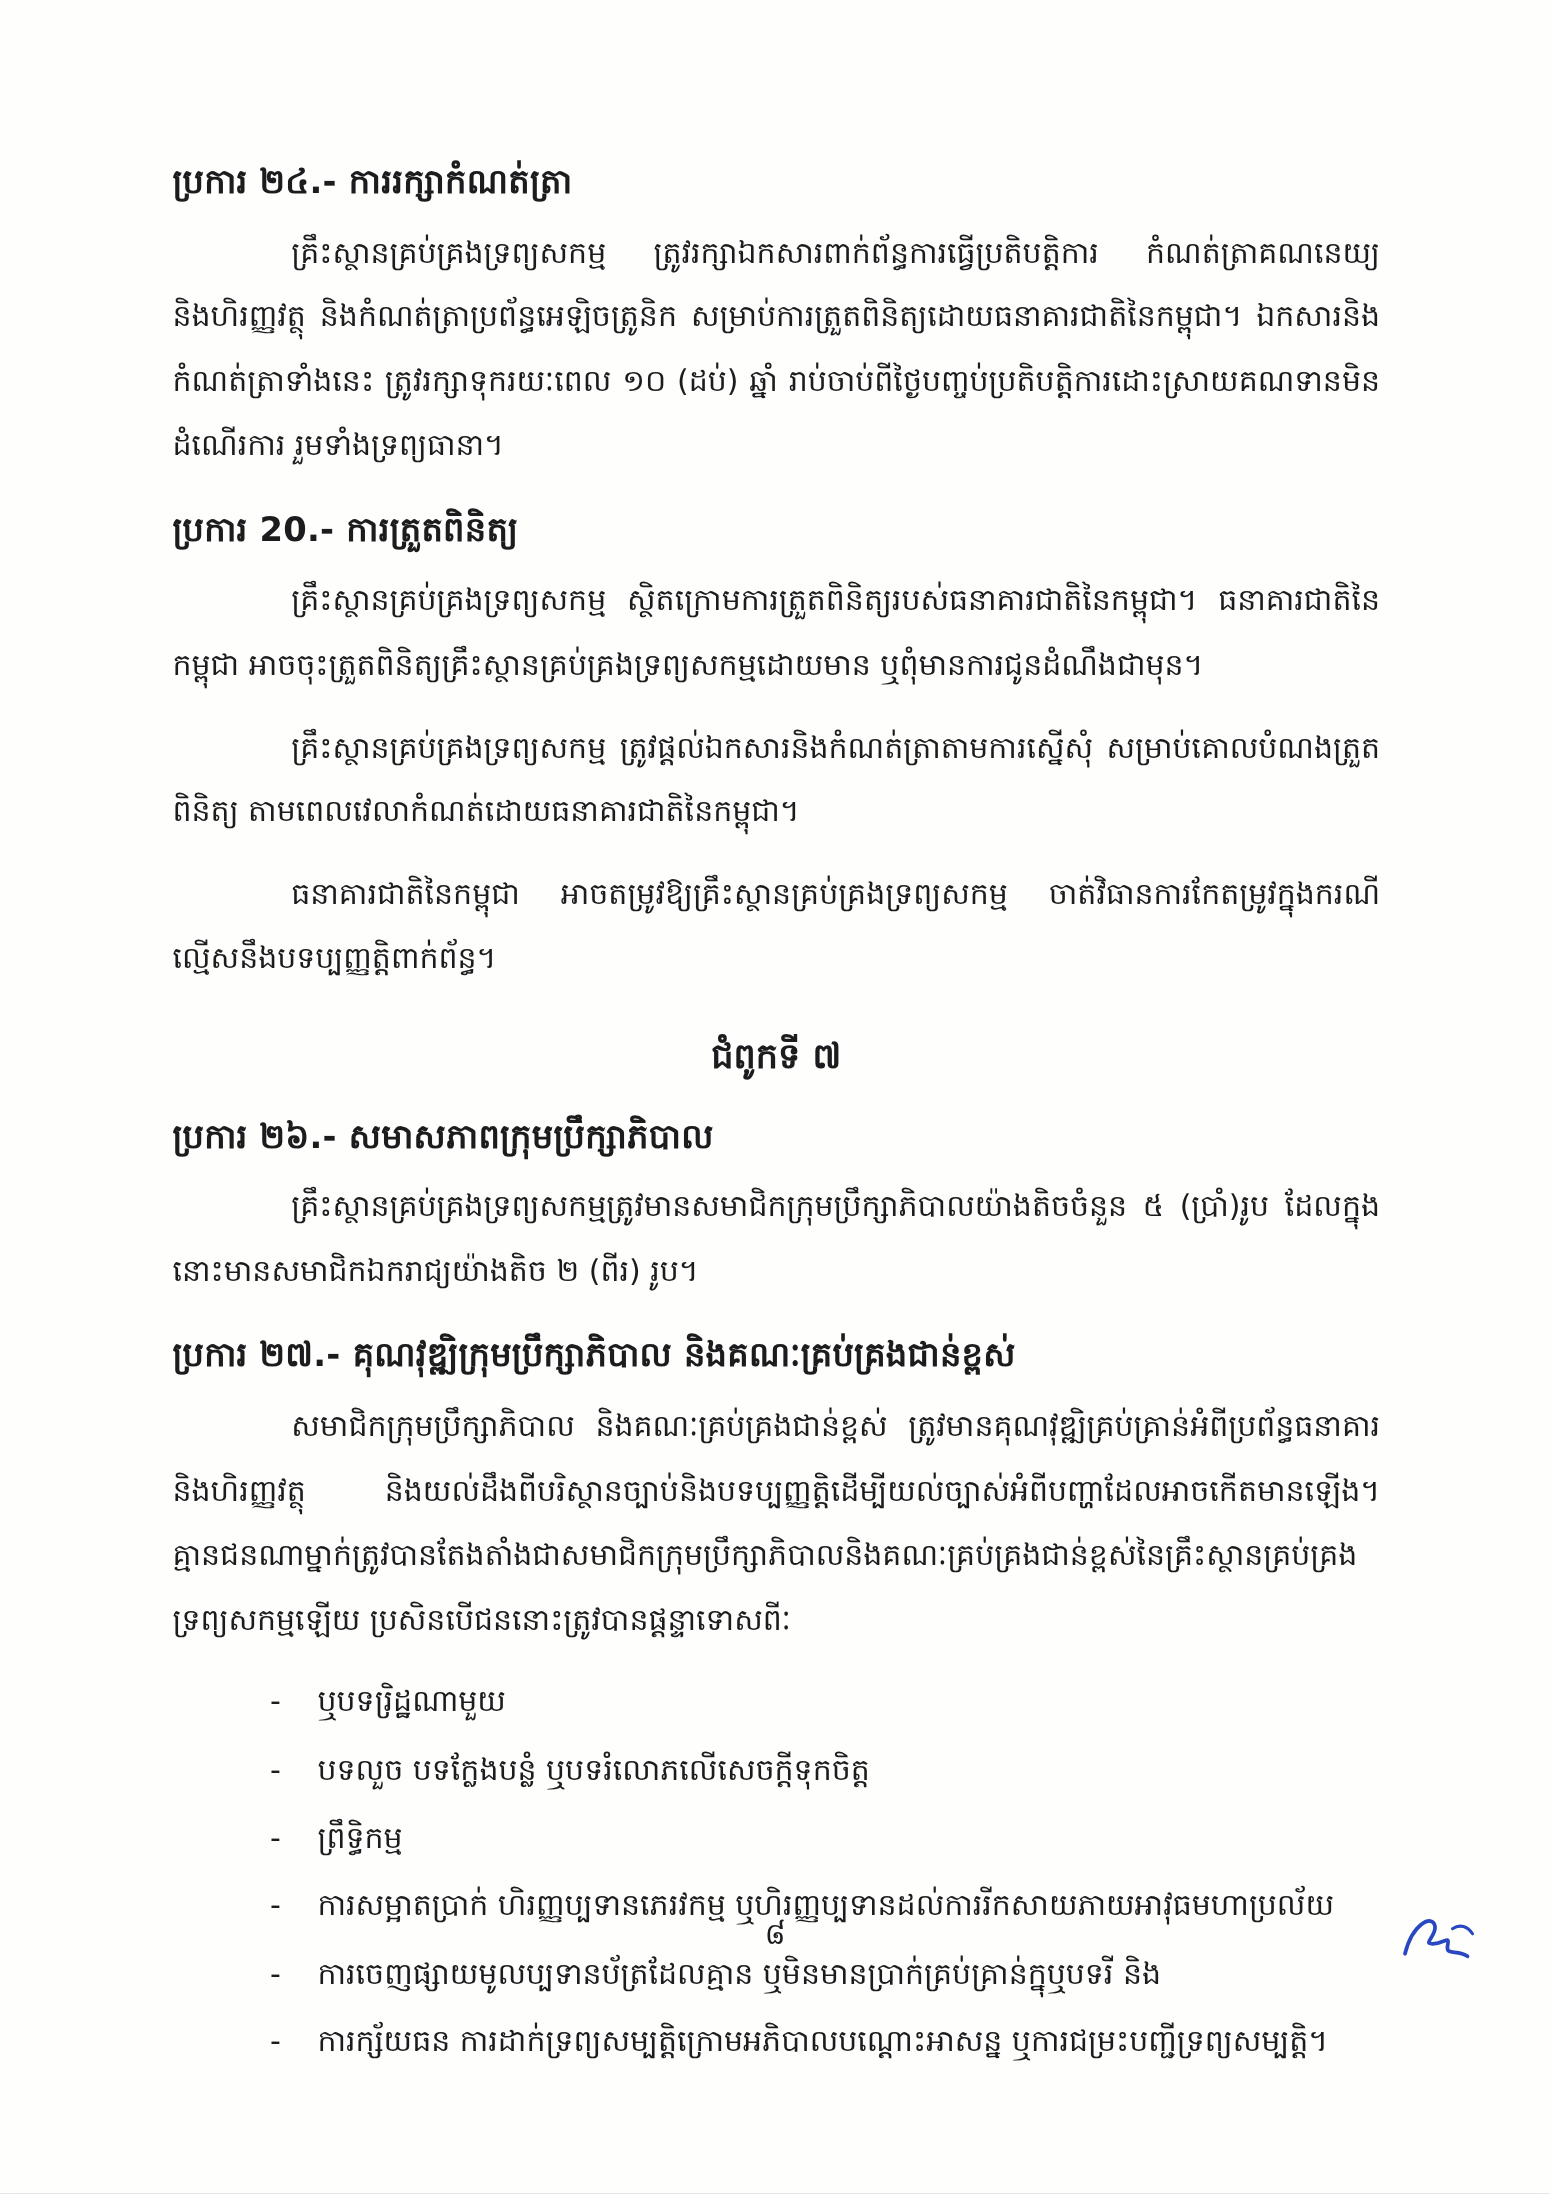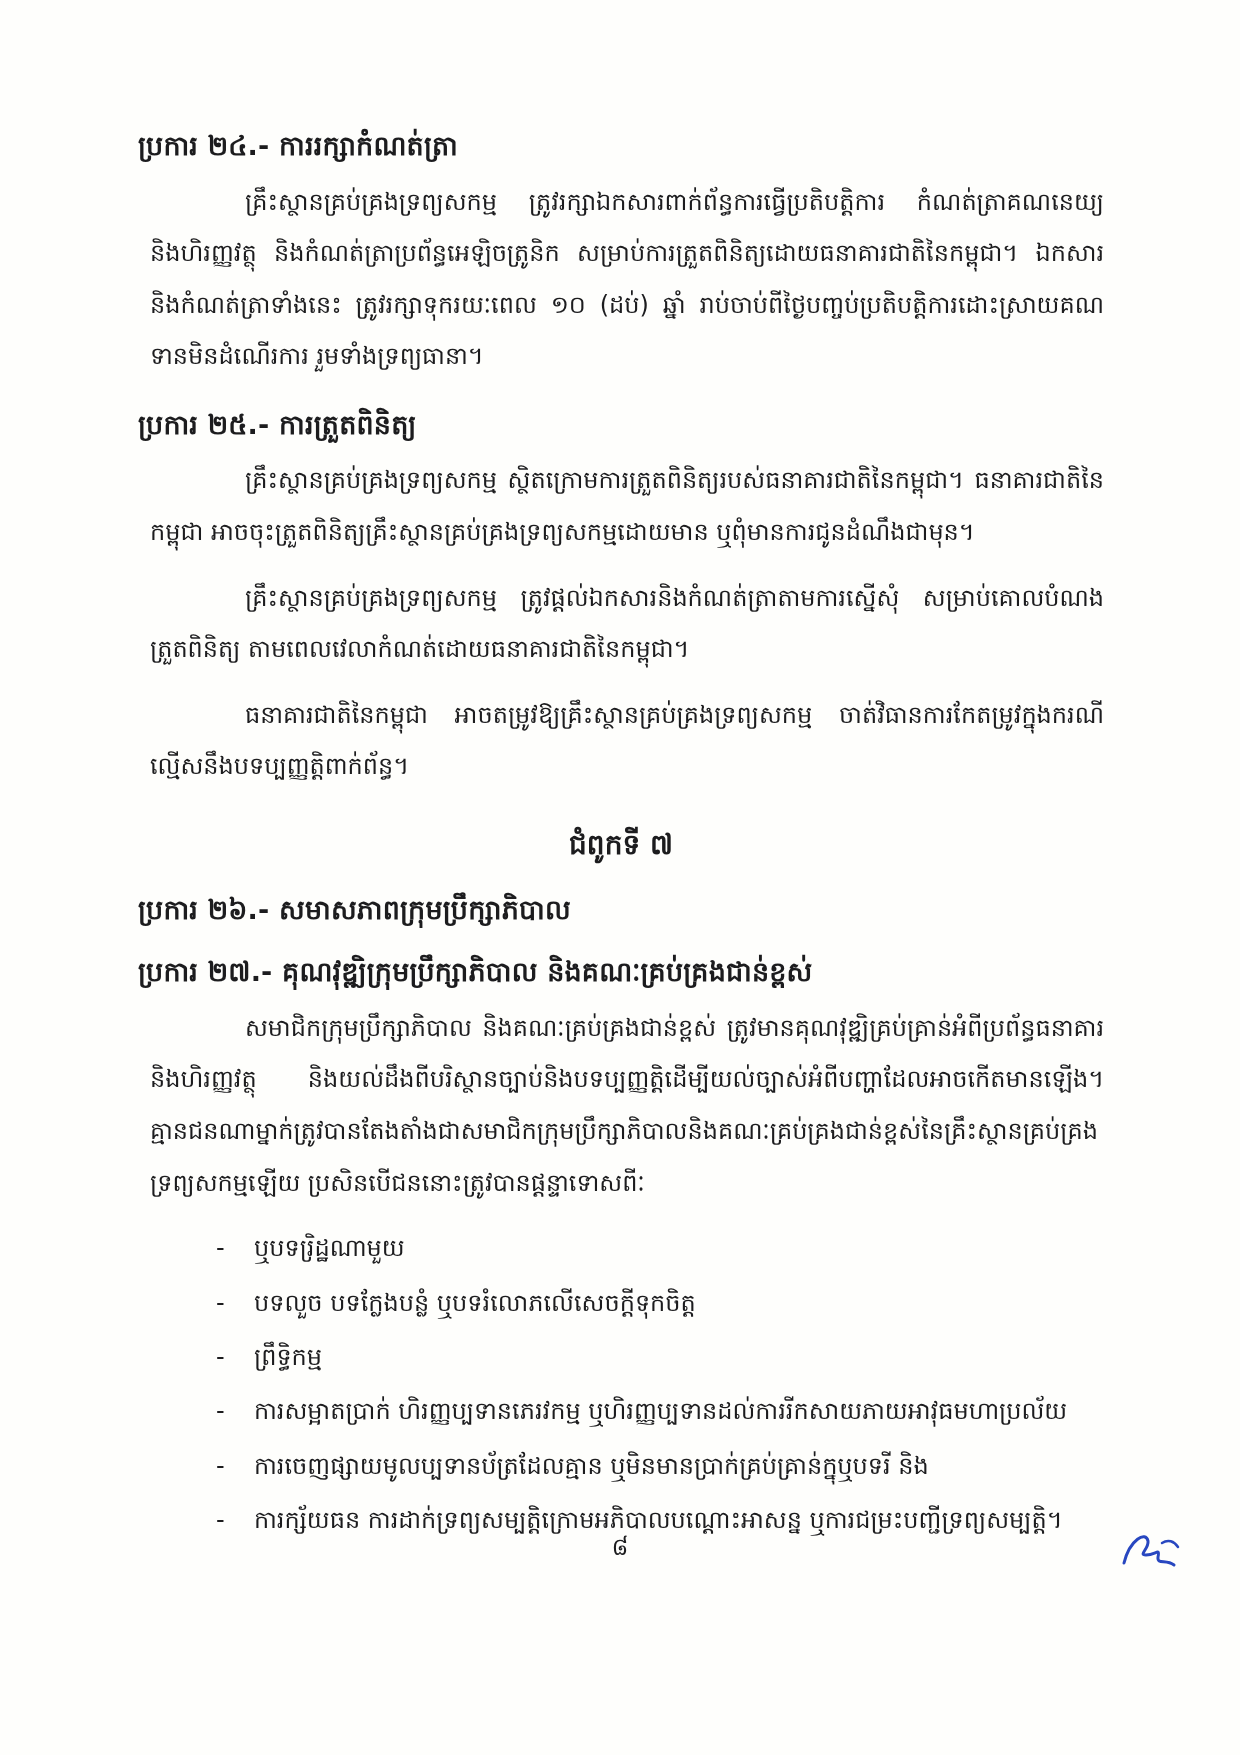--- a/index.html
+++ b/index.html
@@ -29,21 +29,21 @@
     font-size: 27px;
     line-height: 1.5;
     margin: 22px 0 10px 0;
     letter-spacing: 0.2px;
   }
   .para {
     font-size: 24px;
     line-height: 2.15;
     text-align: justify;
     text-indent: 95px;
-    margin: 6px 0 14px 12px;
+    margin: 6px 0 14px 0;
   }
   .chapter-block {
     text-align: center;
     font-weight: bold;
     margin: 30px 0 18px 0;
   }
   .chapter-number {
     font-size: 28px;
     line-height: 1.6;
     text-align: center;
@@ -89,30 +89,31 @@
 </style>
 </head>
 <body>
 
 <div class="page">
   <div class="content">
 
     <div class="article-heading">ប្រការ ២៤.- ការរក្សាកំណត់ត្រា</div>
     <div class="para">គ្រឹះស្ថានគ្រប់គ្រងទ្រព្យសកម្ម ត្រូវរក្សាឯកសារពាក់ព័ន្ធការធ្វើប្រតិបត្តិការ កំណត់ត្រាគណនេយ្យនិងហិរញ្ញវត្ថុ និងកំណត់ត្រាប្រព័ន្ធអេឡិចត្រូនិក សម្រាប់ការត្រួតពិនិត្យដោយធនាគារជាតិនៃកម្ពុជា។ ឯកសារនិងកំណត់ត្រាទាំងនេះ ត្រូវរក្សាទុករយៈពេល ១០ (ដប់) ឆ្នាំ រាប់ចាប់ពីថ្ងៃបញ្ចប់ប្រតិបត្តិការដោះស្រាយគណទានមិនដំណើរការ រួមទាំងទ្រព្យធានា។</div>
 
-    <div class="article-heading">ប្រការ ២៥.- ការត្រួតពិនិត្យ</div>
+    <div class="article-heading">ប្រការ 20.- ការត្រួតពិនិត្យ</div>
     <div class="para">គ្រឹះស្ថានគ្រប់គ្រងទ្រព្យសកម្ម ស្ថិតក្រោមការត្រួតពិនិត្យរបស់ធនាគារជាតិនៃកម្ពុជា។ ធនាគារជាតិនៃកម្ពុជា អាចចុះត្រួតពិនិត្យគ្រឹះស្ថានគ្រប់គ្រងទ្រព្យសកម្មដោយមាន ឬពុំមានការជូនដំណឹងជាមុន។</div>
     <div class="para">គ្រឹះស្ថានគ្រប់គ្រងទ្រព្យសកម្ម ត្រូវផ្តល់ឯកសារនិងកំណត់ត្រាតាមការស្នើសុំ សម្រាប់គោលបំណងត្រួតពិនិត្យ តាមពេលវេលាកំណត់ដោយធនាគារជាតិនៃកម្ពុជា។</div>
     <div class="para">ធនាគារជាតិនៃកម្ពុជា អាចតម្រូវឱ្យគ្រឹះស្ថានគ្រប់គ្រងទ្រព្យសកម្ម ចាត់វិធានការកែតម្រូវក្នុងករណីល្មើសនឹងបទប្បញ្ញត្តិពាក់ព័ន្ធ។</div>
 
     <div class="chapter-block">
       <div class="chapter-number">ជំពូកទី ៧</div>
     </div>
 
     <div class="article-heading">ប្រការ ២៦.- សមាសភាពក្រុមប្រឹក្សាភិបាល</div>
+    <div class="para">គ្រឹះស្ថានគ្រប់គ្រងទ្រព្យសកម្មត្រូវមានសមាជិកក្រុមប្រឹក្សាភិបាលយ៉ាងតិចចំនួន ៥ (ប្រាំ)រូប ដែលក្នុងនោះមានសមាជិកឯករាជ្យយ៉ាងតិច ២ (ពីរ) រូប។</div>
 
     <div class="article-heading">ប្រការ ២៧.- គុណវុឌ្ឍិក្រុមប្រឹក្សាភិបាល និងគណៈគ្រប់គ្រងជាន់ខ្ពស់</div>
     <div class="para">សមាជិកក្រុមប្រឹក្សាភិបាល និងគណៈគ្រប់គ្រងជាន់ខ្ពស់ ត្រូវមានគុណវុឌ្ឍិគ្រប់គ្រាន់អំពីប្រព័ន្ធធនាគារនិងហិរញ្ញវត្ថុ និងយល់ដឹងពីបរិស្ថានច្បាប់និងបទប្បញ្ញត្តិដើម្បីយល់ច្បាស់អំពីបញ្ហាដែលអាចកើតមានឡើង។ គ្មានជនណាម្នាក់ត្រូវបានតែងតាំងជាសមាជិកក្រុមប្រឹក្សាភិបាលនិងគណៈគ្រប់គ្រងជាន់ខ្ពស់នៃគ្រឹះស្ថានគ្រប់គ្រងទ្រព្យសកម្មឡើយ ប្រសិនបើជននោះត្រូវបានផ្ដន្ទាទោសពីៈ</div>
 
     <div class="bullet-list">
       <div class="bullet-item">
         <span class="bullet-dash">-</span>
         <span class="bullet-text">ឬបទរ្រិដ្ឋណាមួយ</span>
       </div>
       <div class="bullet-item">

